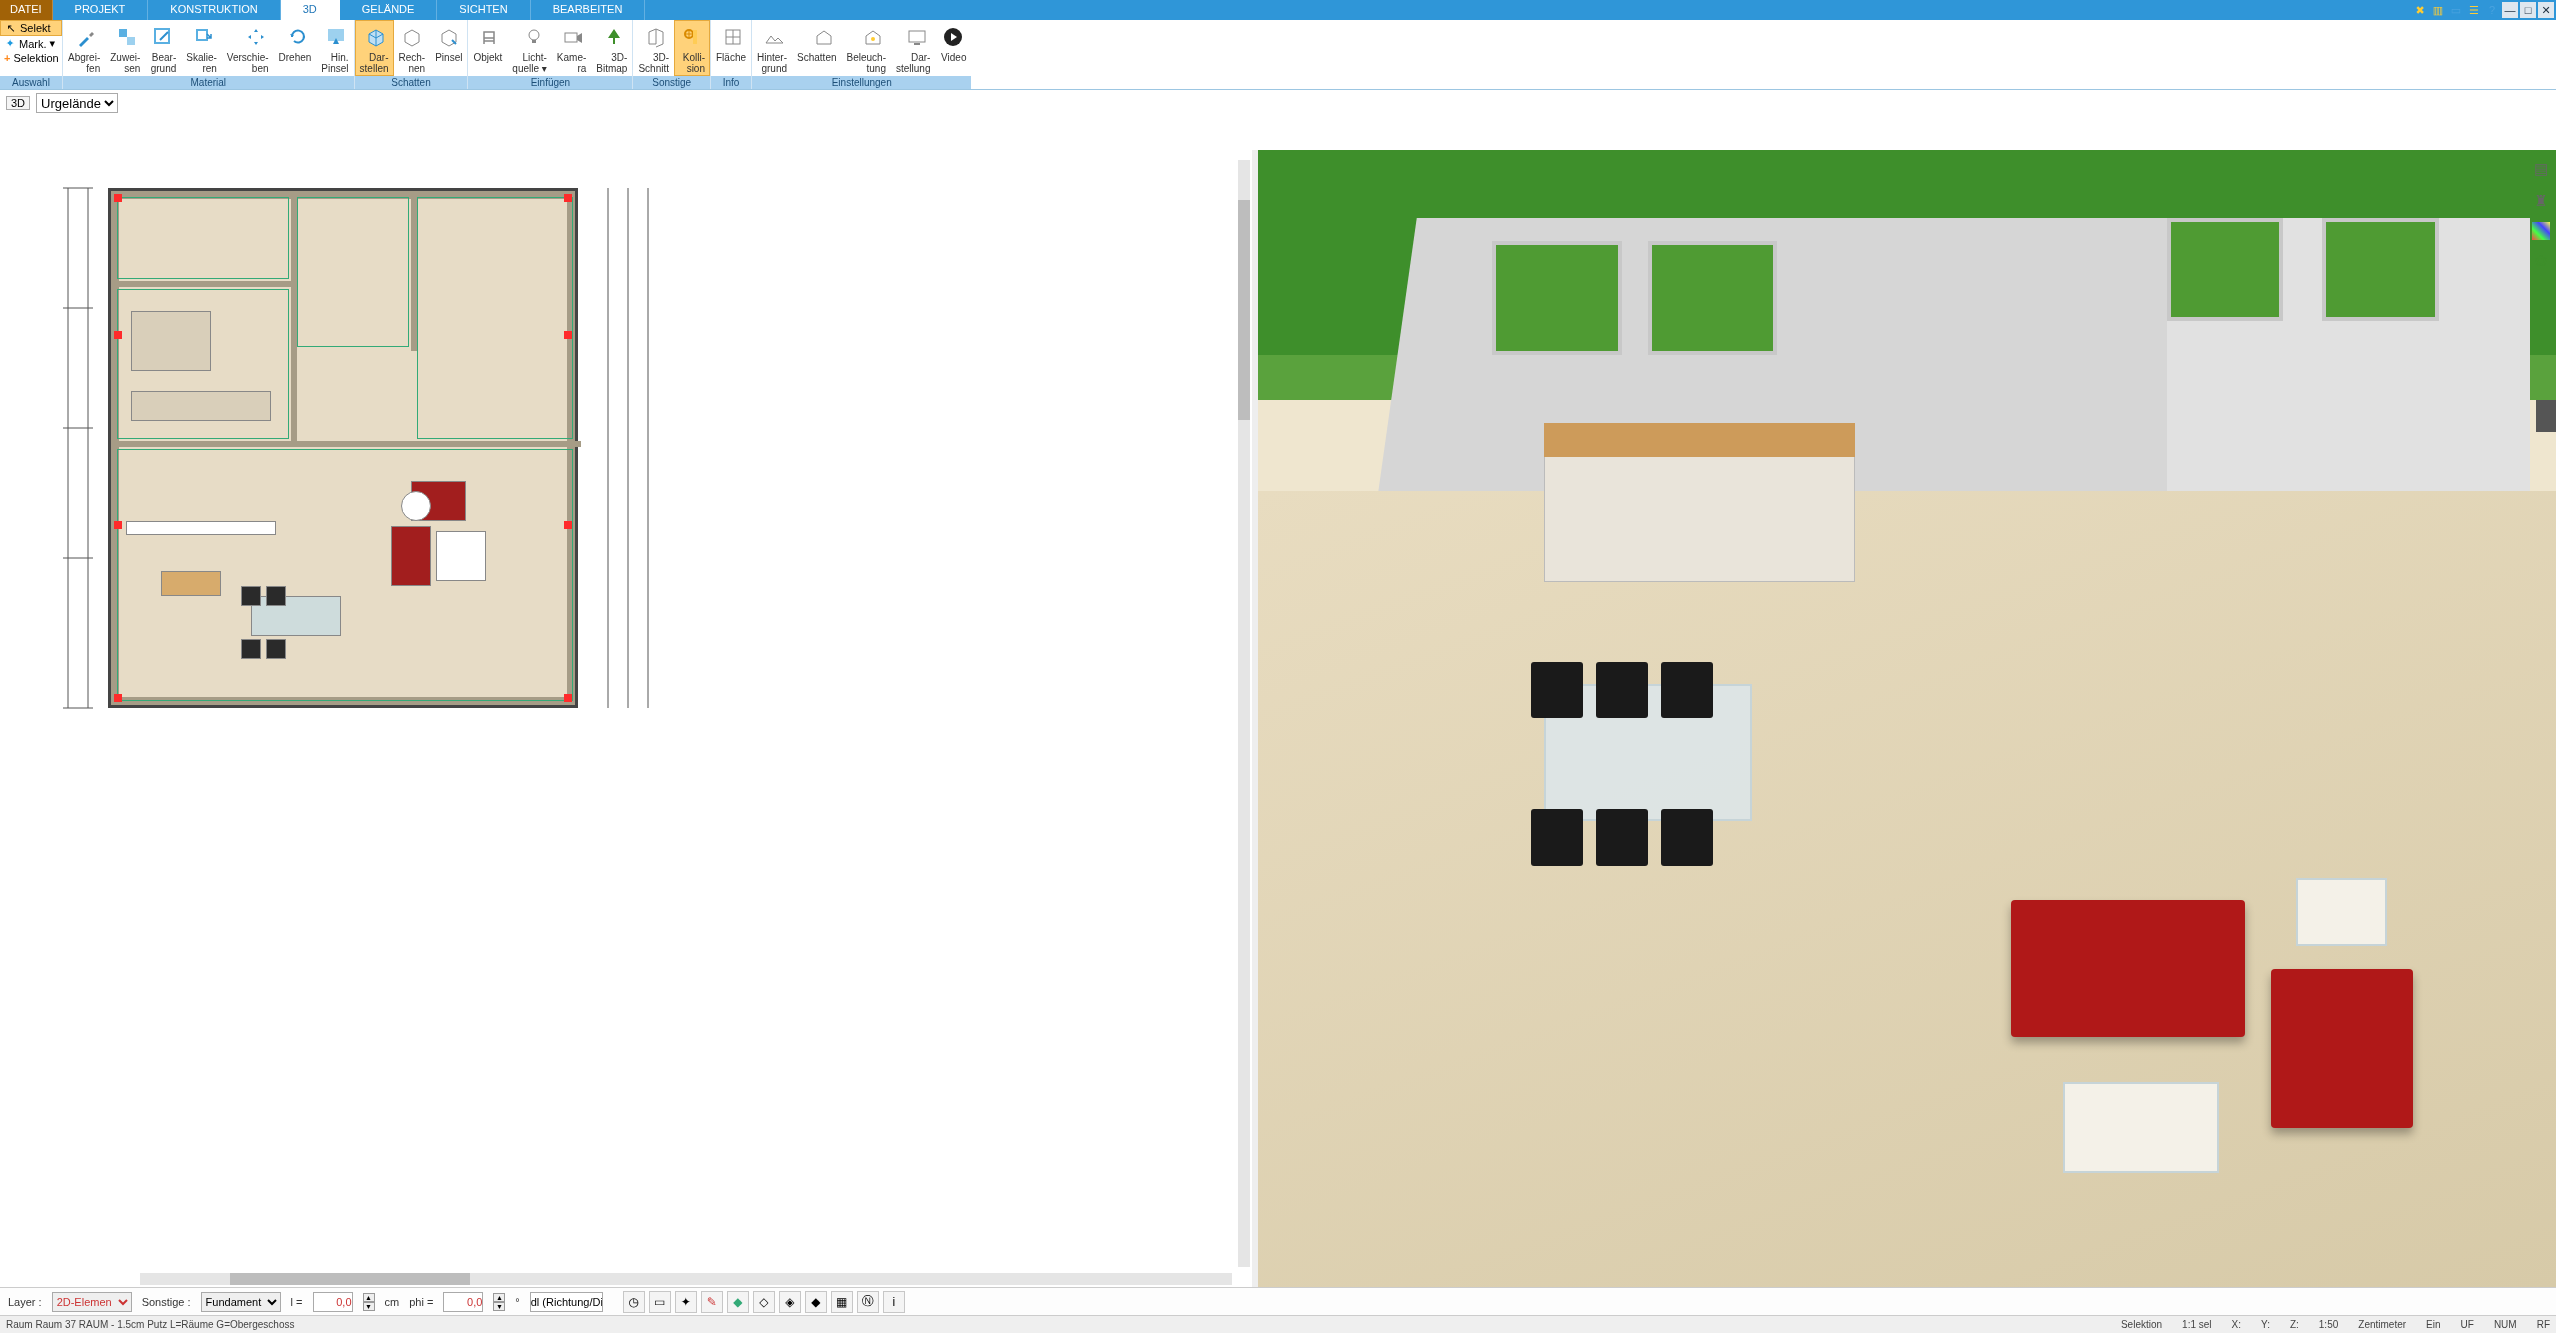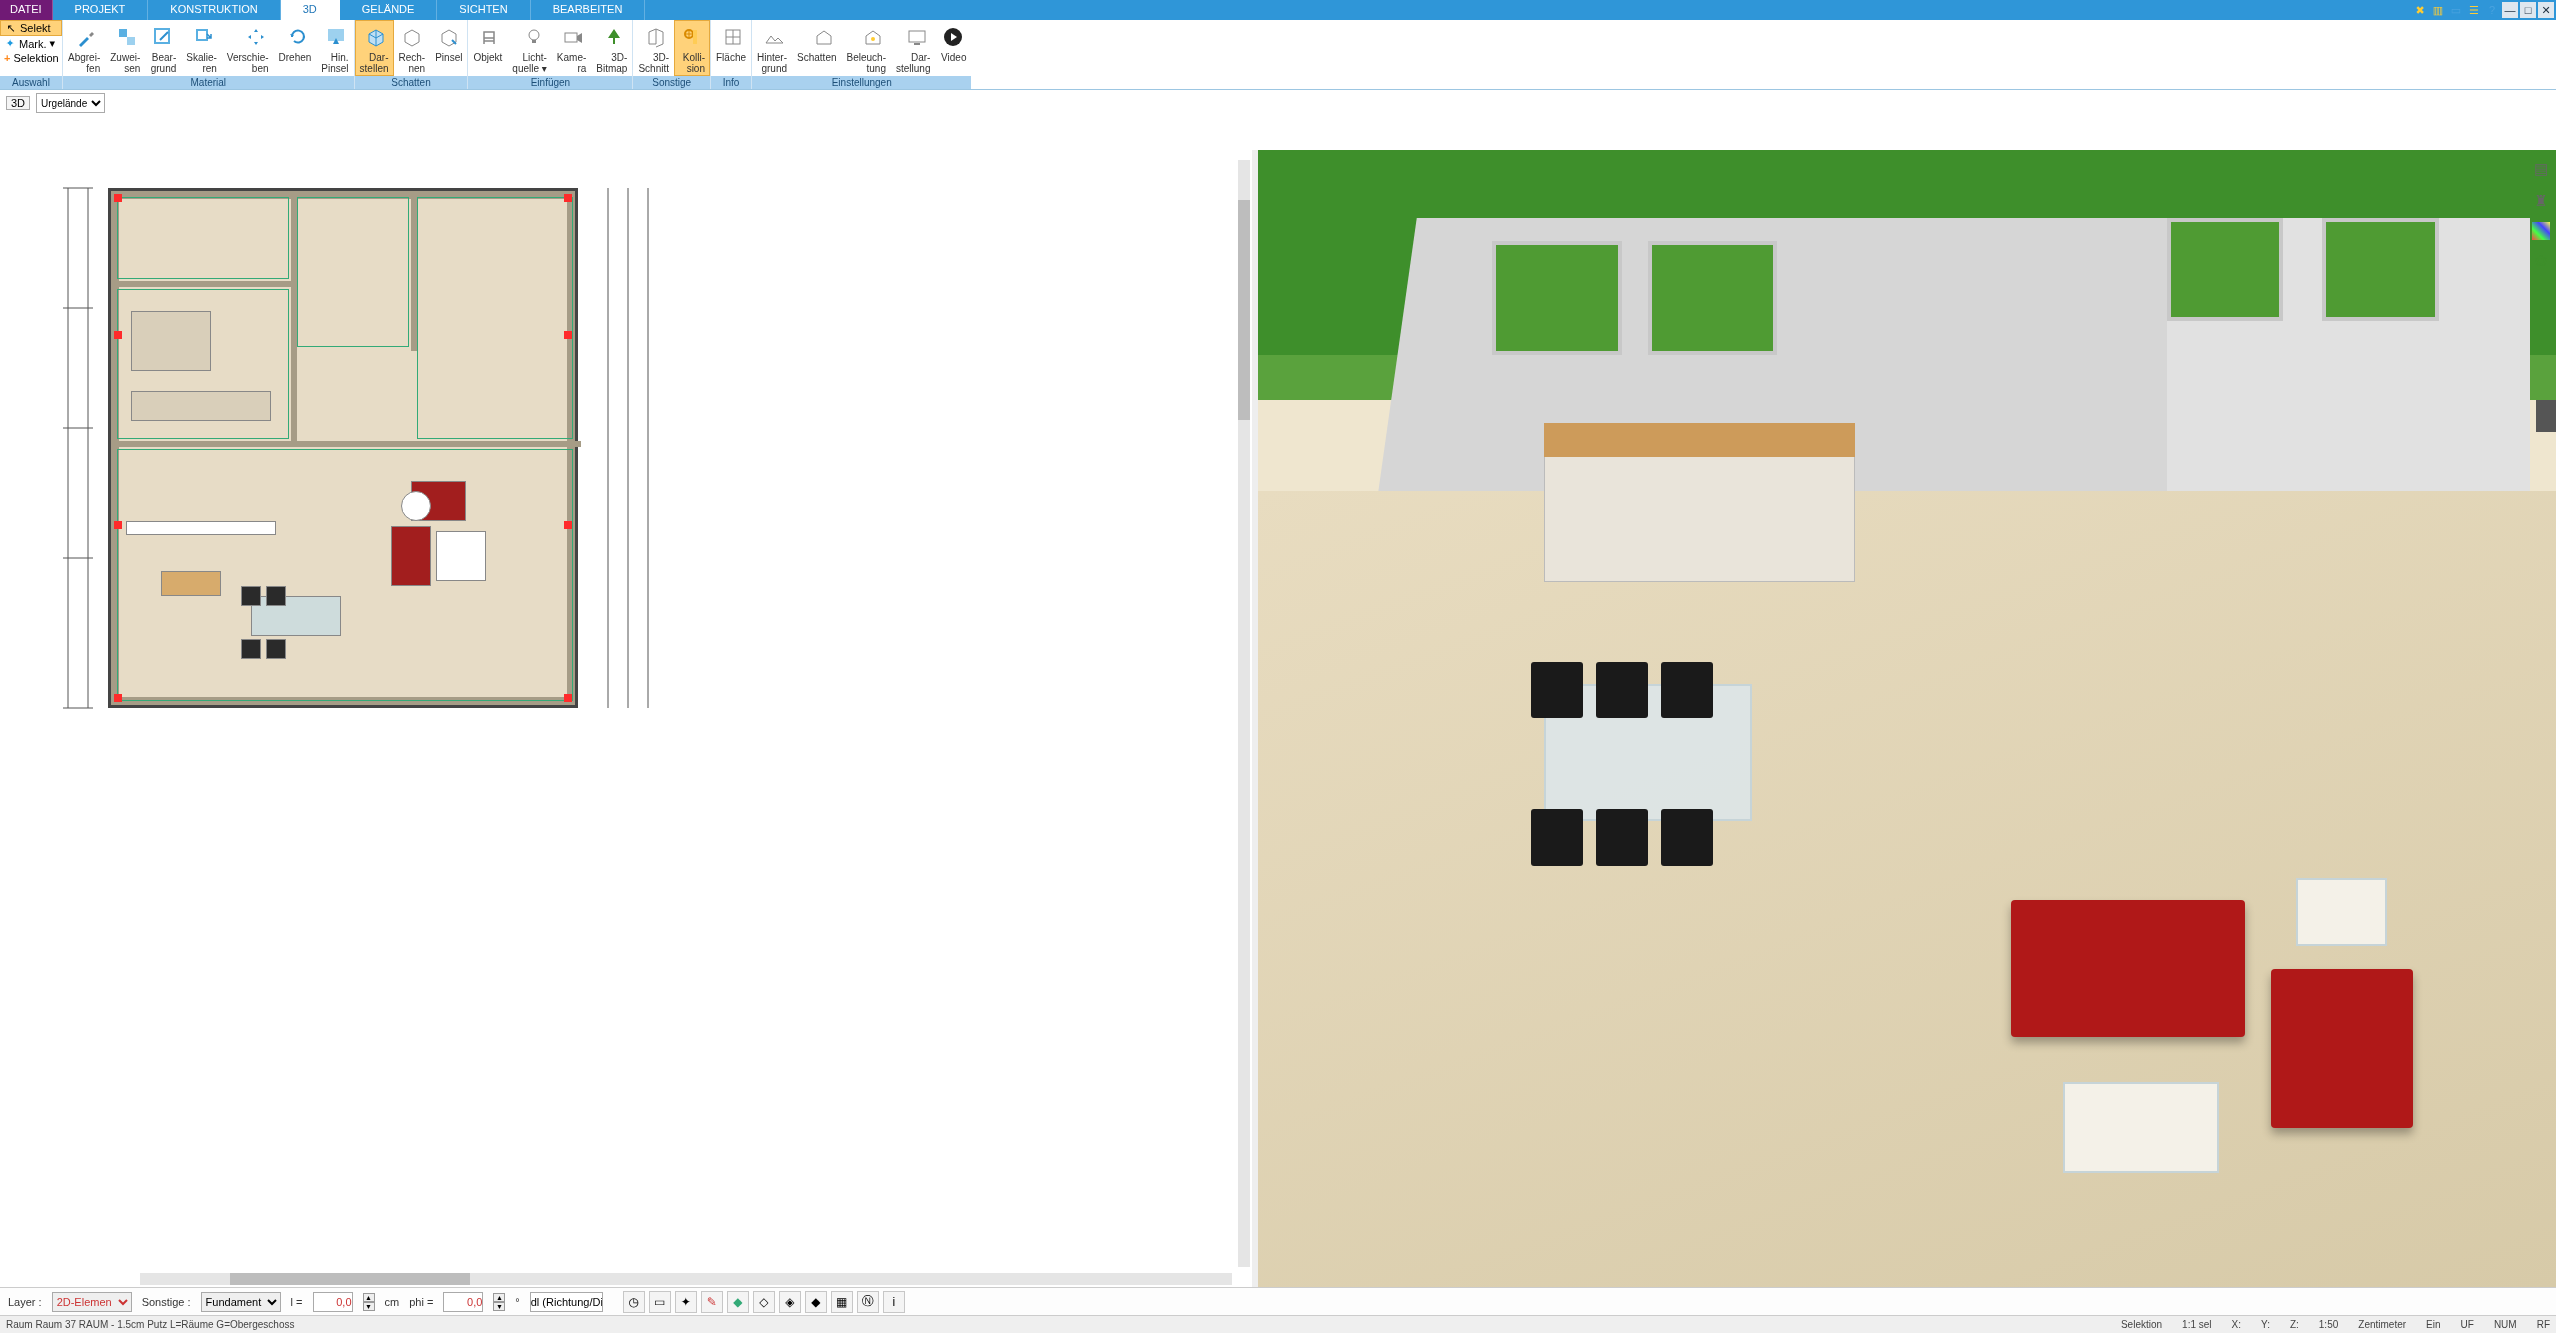--- a/index.html
+++ b/index.html
@@ -1,21 +1,21 @@
 <!DOCTYPE html>
 <html><head>
 <meta charset="utf-8">
 <style>
 * { box-sizing: border-box; margin: 0; padding: 0; font-family: "Segoe UI", Tahoma, sans-serif; }
 html, body { width: 100%; height: 100%; overflow: hidden; background: #fff; }
 
 
 .tab-strip { display: flex; align-items: stretch; height: 20px; background: #2f96d8; color: #fff; font-size: 11px; }
 .tab-strip .tab { padding: 3px 22px 0 22px; cursor: pointer; border-right: 1px solid rgba(255,255,255,.25); }
-.tab-strip .tab:first-child { background: #701a75; padding-left: 10px; padding-right: 10px; }
+.tab-strip .tab:first-child { background: #a16207; padding-left: 10px; padding-right: 10px; }
 .tab-strip .tab.active { background: #fff; color: #2277b8; }
 .tab-strip .spacer { flex: 1; }
 .tab-strip .win-btns { display: flex; align-items: center; gap: 2px; padding-right: 2px; }
 .tab-strip .win-btns span { width: 16px; height: 16px; display:flex; align-items:center; justify-content:center; font-size:11px; cursor:pointer; }
 .tab-strip .win-btns .sys { background:#dfe7ef; color:#234; }
 
 
 .ribbon { display: flex; align-items: stretch; background:#fff; border-bottom:1px solid #9cc6e2; }
 .ribbon .side { width:62px; display:flex; flex-direction:column; font-size:11px; }
 .ribbon .side .row { display:flex; align-items:center; gap:3px; padding:1px 4px; cursor:pointer; }
@@ -26,21 +26,21 @@
 .ribbon .btn .ico { width:26px; height:26px; display:flex; align-items:center; justify-content:center; margin-bottom:2px; }
 .ribbon .btn.active { background:#ffd27a; border:1px solid #e5a93d; padding:3px 4px 1px 4px; }
 .ribbon .btn span.line { line-height:11px; text-align:center; white-space:nowrap; }
 .ribbon .group-label { background:#a9d1ef; color:#1d4f78; font-size:10px; text-align:center; padding:1px 4px; }
 .ribbon .side .group-label { background:#a9d1ef; }
 
 
 .subbar { display:flex; flex-direction:column; }
 .subbar .row1 { display:flex; align-items:center; gap:6px; padding:3px 6px; }
 .subbar .badge3d { border:1px solid #aaa; background:#f5f5f5; padding:0 4px; font-size:11px; }
-.subbar select { font-size:10px; height:20px; border:1px solid #aaa; background:#fff; }
+.subbar select { font-size:13px; height:20px; border:1px solid #aaa; background:#fff; }
 .subbar .row2 { padding:2px 6px 4px 6px; font-size:11px; color:#333; border-bottom:1px solid #ccc; }
 
 
 .workspace { position:absolute; top:150px; bottom:46px; left:0; right:0; display:flex; }
 .pane { position:relative; overflow:hidden; }
 .pane.left { flex:0 0 49%; background:#fff; }
 .pane.right { flex:1; }
 .splitter { width:6px; background:#eee; cursor:col-resize; }
 
 

